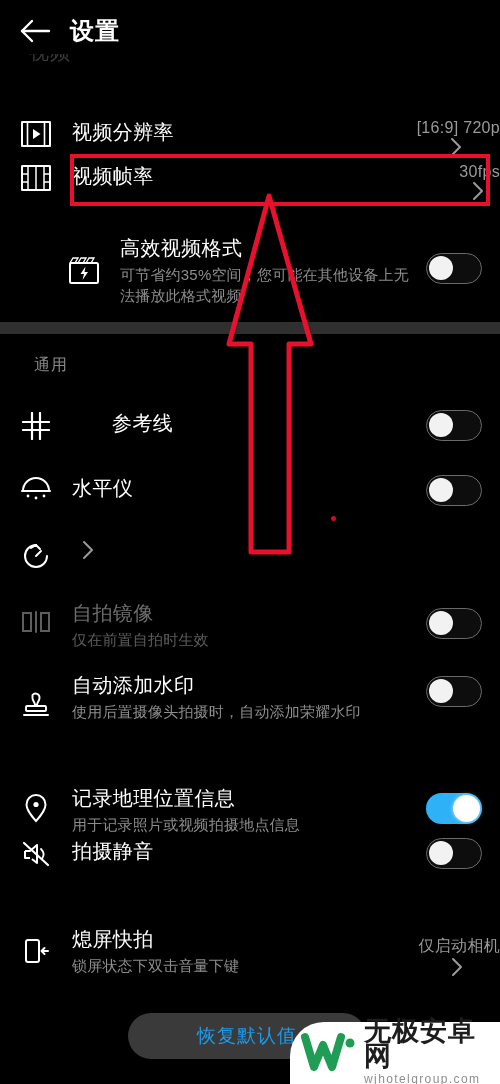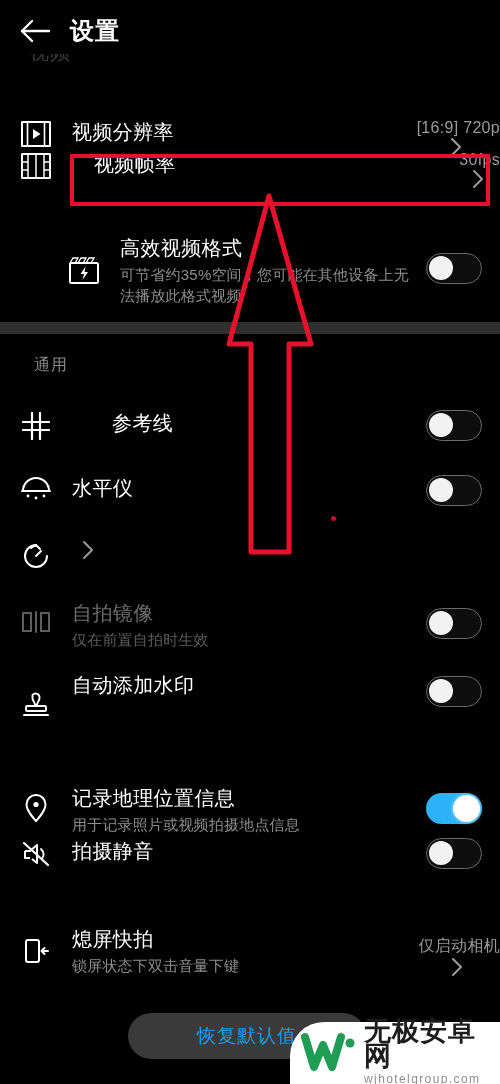--- a/index.html
+++ b/index.html
@@ -288,21 +288,21 @@
     <div class="row-right">
       <span class="row-value">[16:9] 720p</span>
       <span class="chevron">
         <svg width="12" height="20" viewBox="0 0 12 20">
             <path d="M2 2 L10 10 L2 18" fill="none" stroke="#9a9a9a" stroke-width="2" stroke-linecap="round" stroke-linejoin="round"></path>
           </svg>
       </span>
     </div>
   </div>
 
-  <div class="row" style="top:151px;gap:22px;">
+  <div class="row" style="top:163px;">
     <div class="row-icon">
       <svg width="30" height="26" viewBox="0 0 30 26">
         <rect x="1" y="1" width="28" height="24" rx="1.5" fill="none" stroke="#ffffff" stroke-width="2"></rect>
         <rect x="1" y="1" width="6" height="24" fill="none" stroke="#ffffff" stroke-width="1.5"></rect>
         <rect x="23" y="1" width="6" height="24" fill="none" stroke="#ffffff" stroke-width="1.5"></rect>
         <path d="M1 9 H7 M1 17 H7 M23 9 H29 M23 17 H29" stroke="#ffffff" stroke-width="1.4"></path>
         <path d="M15 1 V25" stroke="#ffffff" stroke-width="1.5"></path>
       </svg>
     </div>
     <div class="row-body">
@@ -416,20 +416,21 @@
   <div class="row" style="top:672px;">
     <div class="row-icon" style="padding-top:20px;">
       <svg width="28" height="28" viewBox="0 0 28 28">
         <path d="M10.5 3 A4 4 0 0 1 17.5 6 C17.5 9 15 10 15 13 H13 C13 10 10.5 9 10.5 6 Z" fill="none" stroke="#ffffff" stroke-width="1.9" stroke-linejoin="round"></path>
         <rect x="4" y="14" width="20" height="5" rx="1" fill="none" stroke="#ffffff" stroke-width="1.9"></rect>
         <path d="M2 23 H26" stroke="#ffffff" stroke-width="2" stroke-linecap="round"></path>
       </svg>
     </div>
     <div class="row-body">
       <div class="row-title">自动添加水印</div>
+      <div class="row-sub">使用后置摄像头拍摄时，自动添加荣耀水印</div>
     </div>
     <div class="row-right" style="padding-top:4px;">
       <div class="toggle off">
           <span class="knob"></span>
         </div>
     </div>
   </div>
 
   <div class="row" style="top:785px;">
     <div class="row-icon" style="padding-top:8px;">

